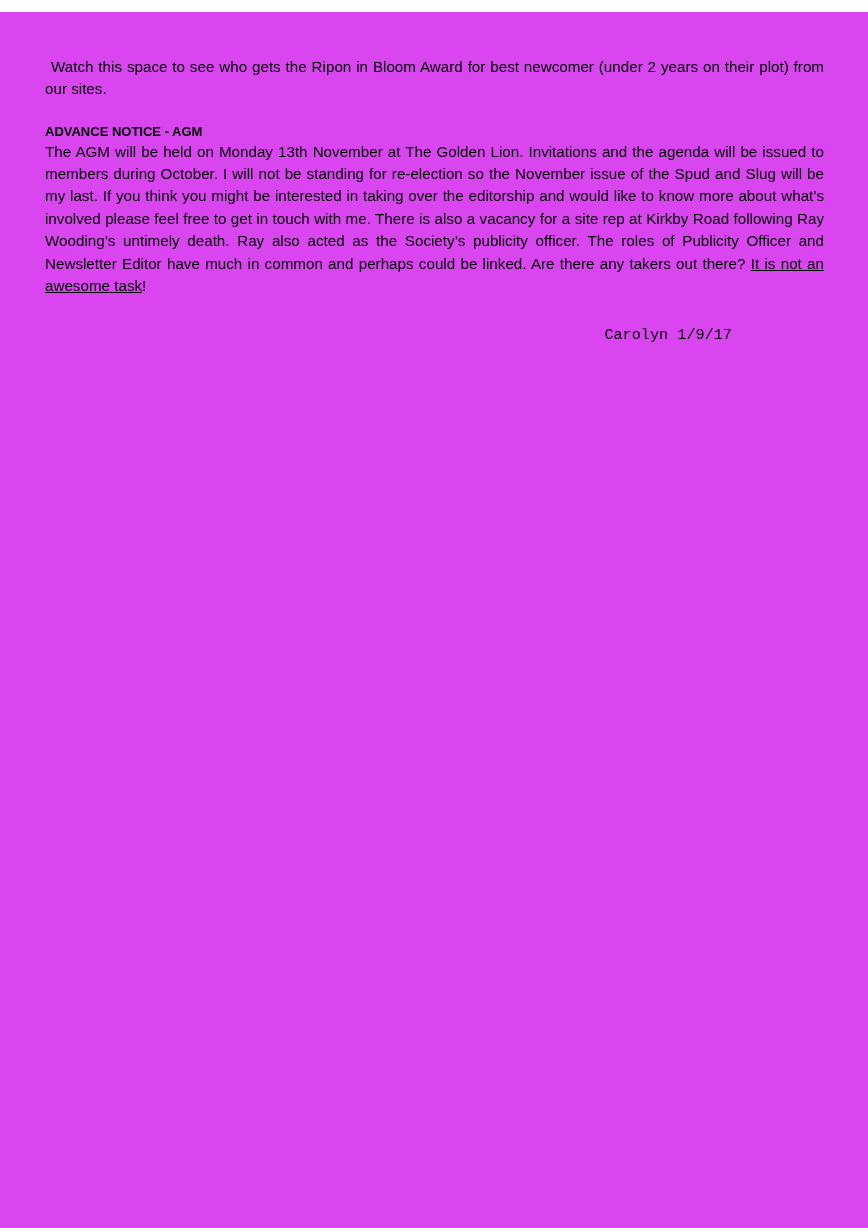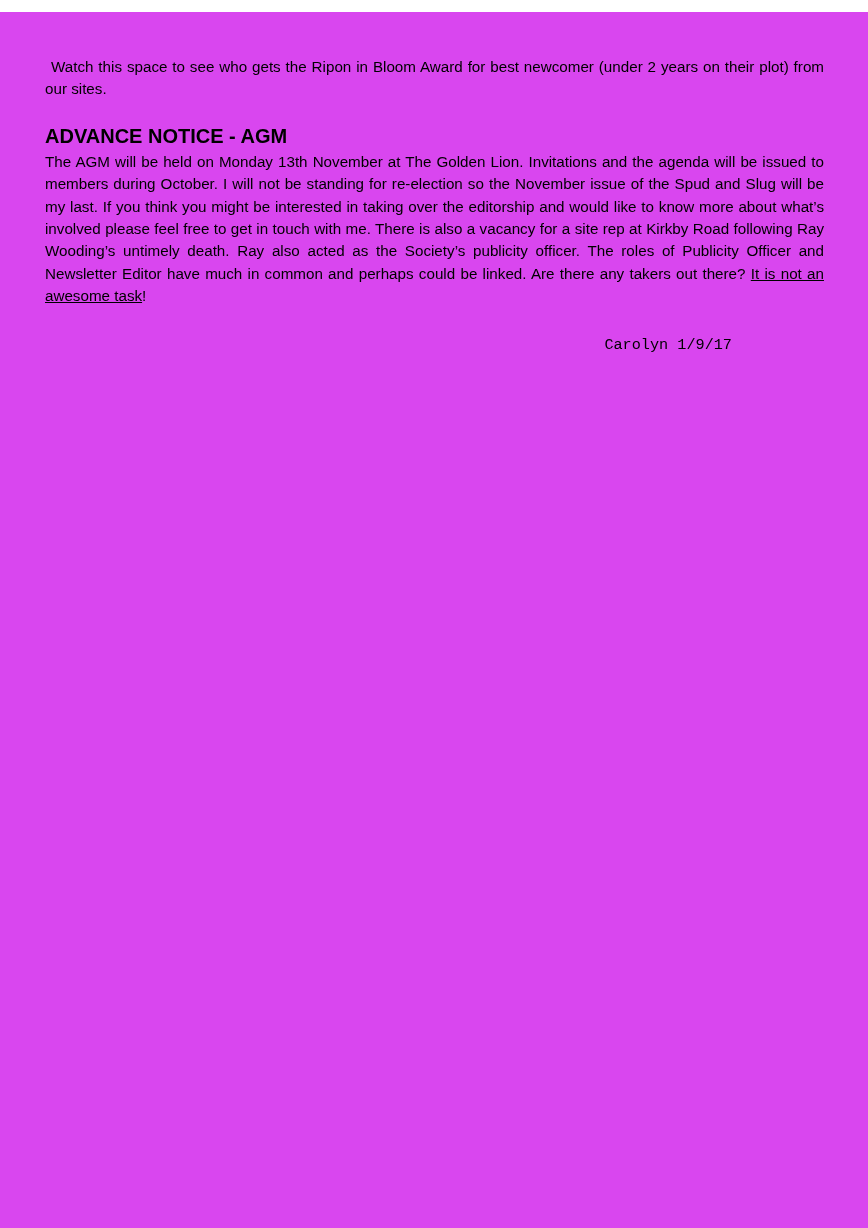--- a/index.html
+++ b/index.html
@@ -38,21 +38,21 @@
     text-justify: inter-word;
   }
   .para-intro {
     text-indent: 6px;
   }
   .spacer {
     height: 21px;
   }
   .heading {
     font-weight: bold;
-    font-size: 20px;
+    font-size: 13px;
     line-height: 1.47;
     margin: 0;
     text-align: left;
   }
   .underline {
     text-decoration: underline;
   }
   .signature {
     margin-top: 27px;
     font-size: 15.2px;

